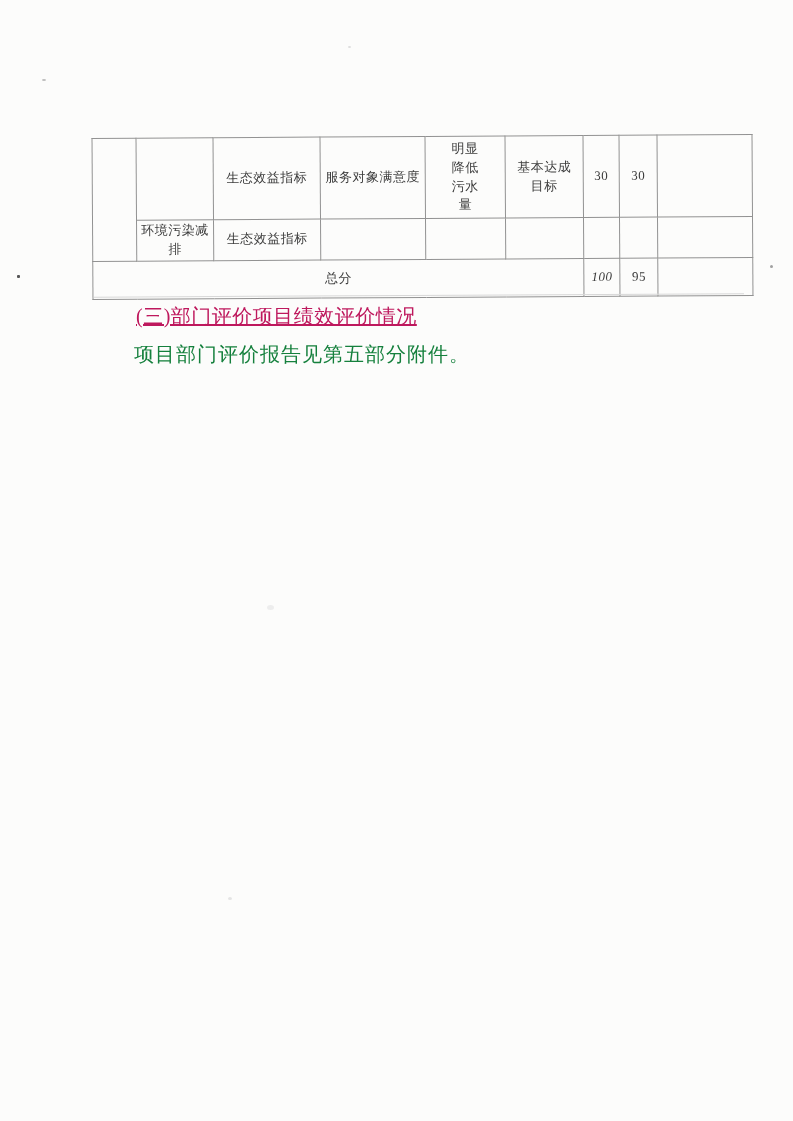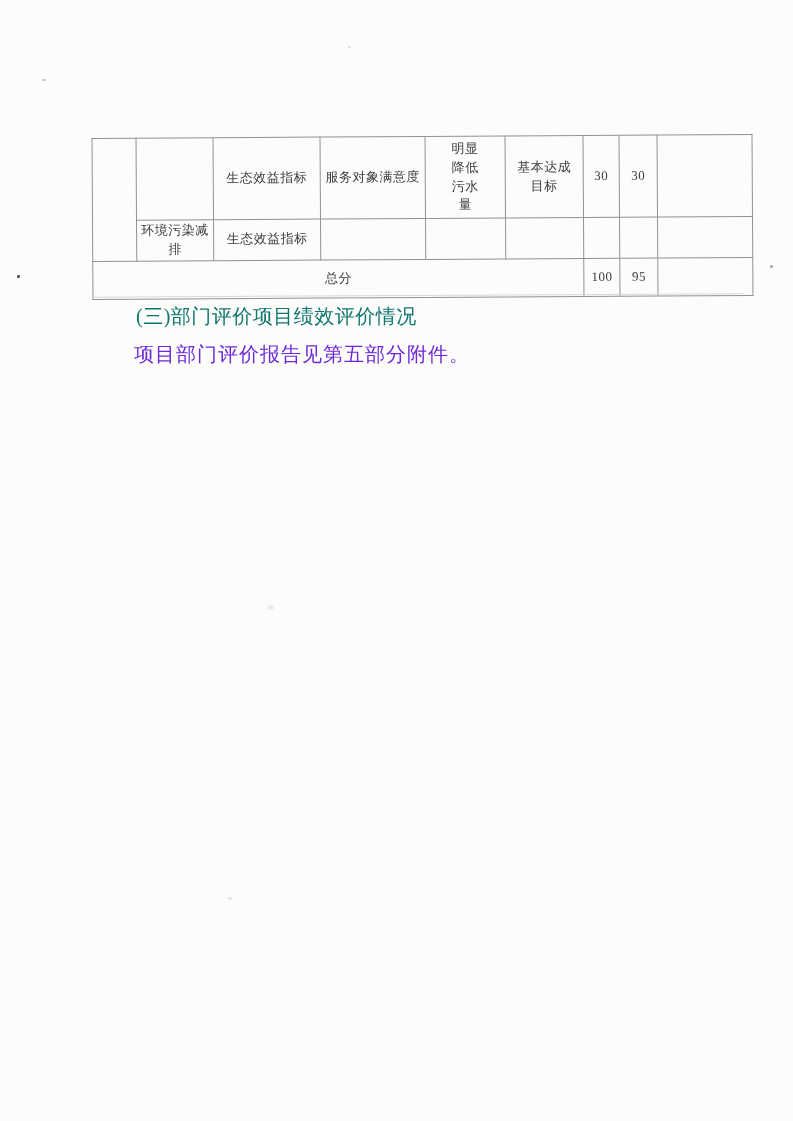--- a/index.html
+++ b/index.html
@@ -39,51 +39,52 @@
     text-align: center;
     vertical-align: middle;
     padding: 1px 2px;
     line-height: 1.45;
     overflow: hidden;
   }
   tr.row-1 { height: 82px; }
   tr.row-2 { height: 26px; }
   tr.row-3 { height: 38px; }
   td.prewrap { white-space: pre-line; line-height: 1.4; }
-  td.score-100 { font-size: 11px; letter-spacing: 0; }
+  td.score-100 { font-size: 11px; letter-spacing: 0; font-style: italic; }
   td.score-95  { font-size: 13px; letter-spacing: 0; }
   td.score-30  { font-size: 13px; letter-spacing: 0; }
   
   .table-shadow-line {
     position: absolute;
     left: 94px;
     top: 295px;
     width: 650px;
     height: 1px;
     background: #d8d8d8;
     transform: rotate(-0.3deg);
   }
 
   
   .section-heading {
     position: absolute;
     left: 136px;
     top: 303px;
     font-size: 20px;
     letter-spacing: 0.5px;
-    color: #0f766e;
+    color: #be185d;
     white-space: nowrap;
+    text-decoration: underline;
   }
   .body-paragraph {
     position: absolute;
     left: 134px;
     top: 341px;
     font-size: 20px;
     letter-spacing: 1px;
-    color: #6d28d9;
+    color: #15803d;
     white-space: nowrap;
   }
 
   
   .speck { position: absolute; border-radius: 50%; }
   .speck-1 { left: 17px;  top: 275px; width: 3px; height: 3px; background: #565656; border-radius: 1px; }
   .speck-2 { left: 42px;  top: 79px;  width: 4px; height: 2px; background: #bcbcbc; }
   .speck-3 { left: 267px; top: 605px; width: 7px; height: 5px; background: #ededed; }
   .speck-4 { left: 770px; top: 265px; width: 3px; height: 3px; background: #a0a0a0; }
   .speck-5 { left: 228px; top: 897px; width: 4px; height: 3px; background: #e4e4e4; }

